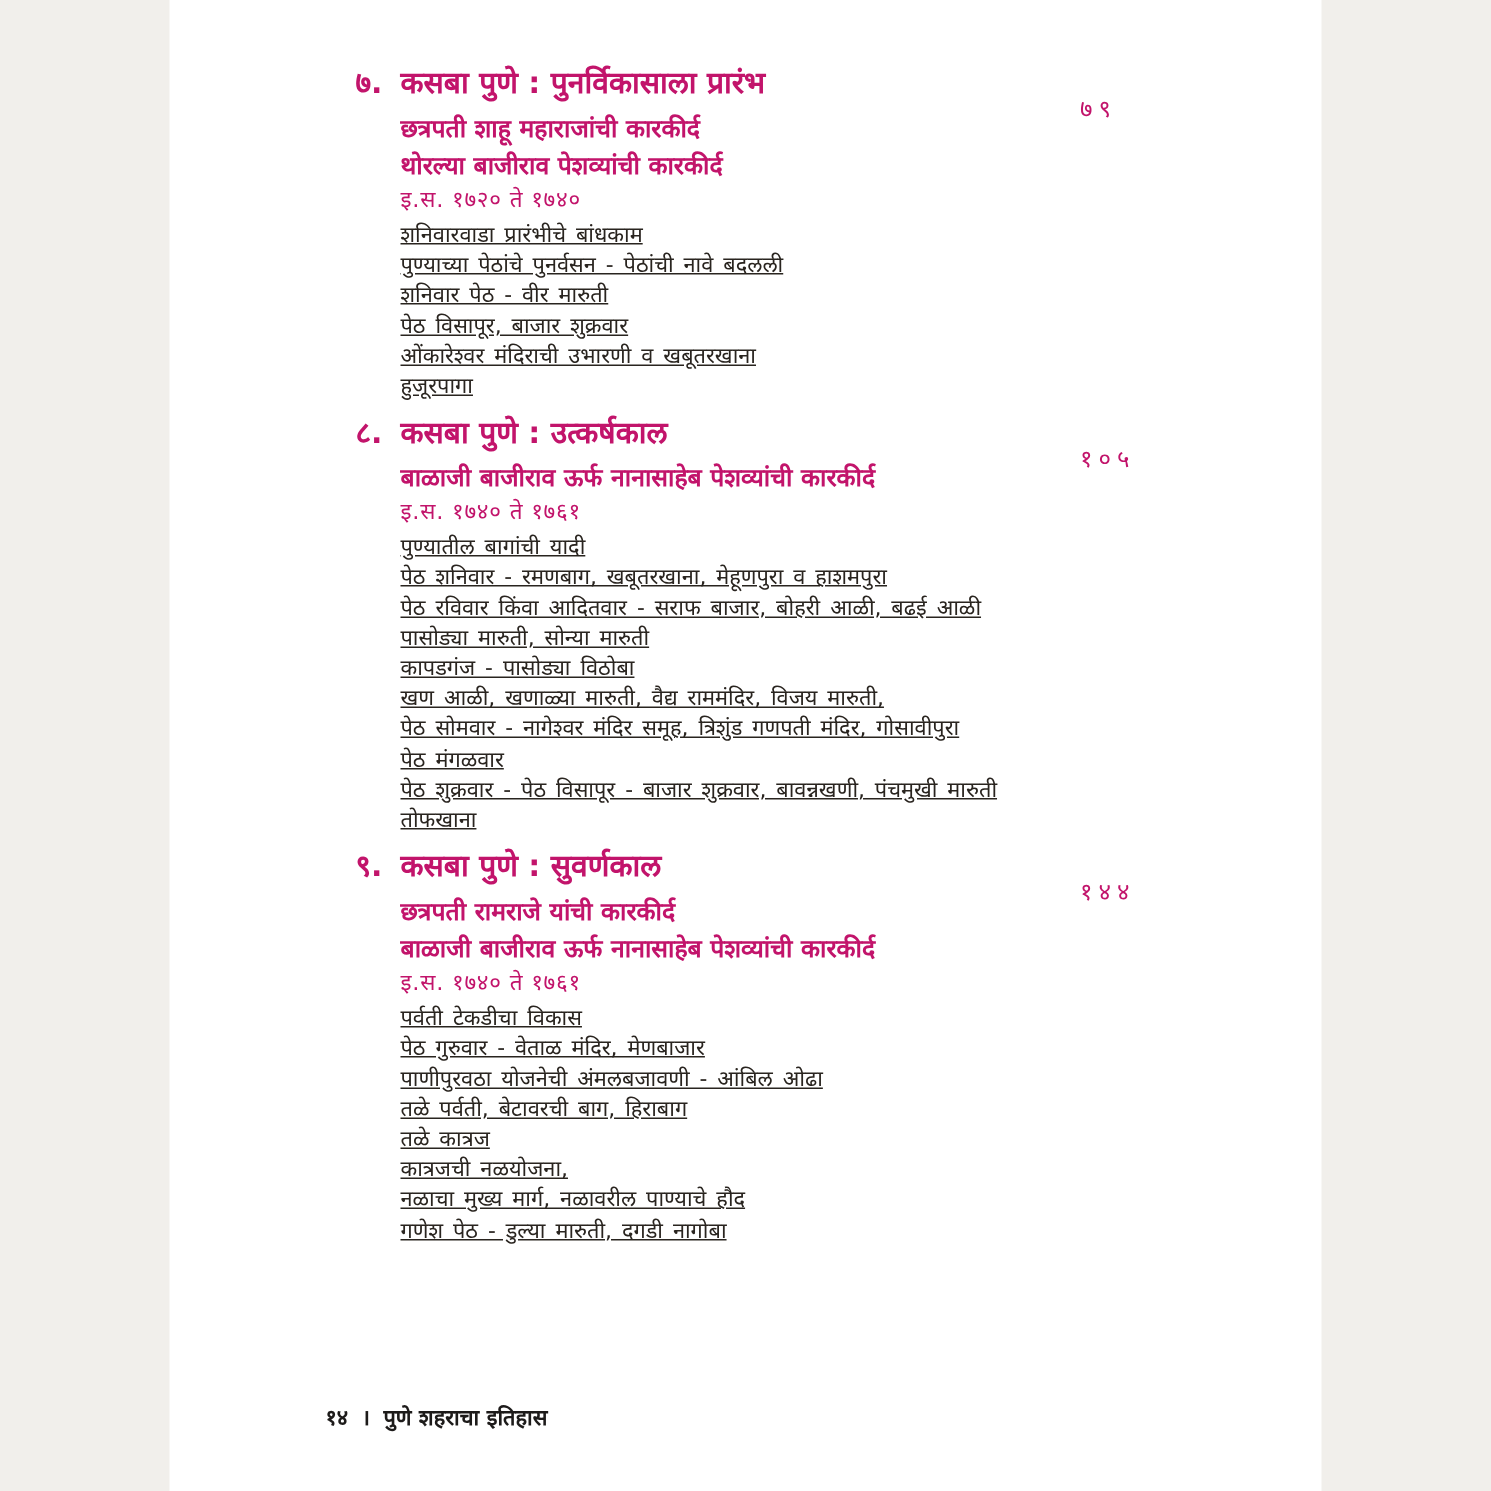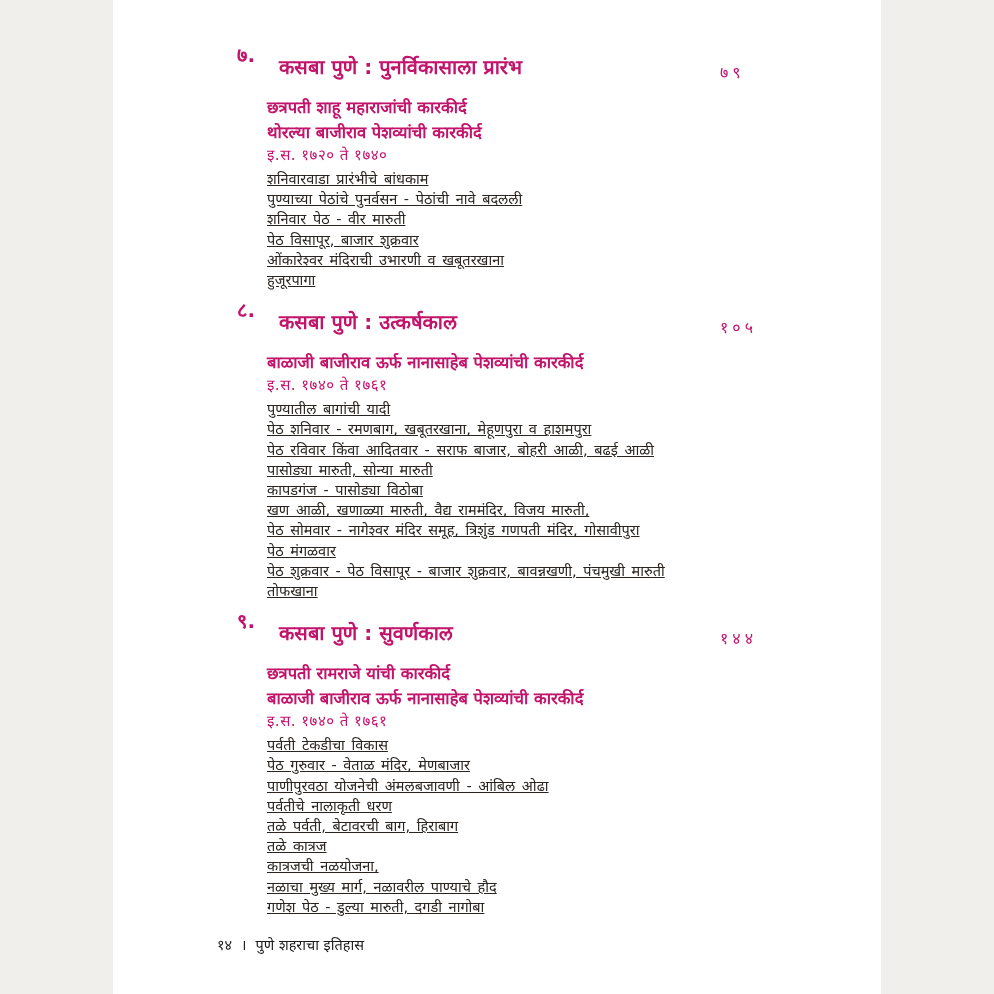--- a/index.html
+++ b/index.html
@@ -37,21 +37,21 @@
   }
   .entry-num {
     position: absolute;
     left: 0; top: 0;
     font-size: 20px;
     font-weight: bold;
     color: var(--accent);
   }
   .entry-title {
     display: inline-block;
-    margin: 12px;
+    margin: 0;
     font-size: 20px;
     font-weight: bold;
     color: var(--accent);
     white-space: nowrap;
   }
   .entry-page {
     position: absolute;
     left: 483px; top: 18px;
     font-size: 16px;
     font-weight: normal;
@@ -86,21 +86,21 @@
     line-height: 20.2px;
     color: var(--body-text);
     word-spacing: 2px;
     white-space: nowrap;
     text-decoration: underline;
   }
   .page-footer {
     position: absolute;
     left: 104px; top: 934px;
     font-size: 14.5px;
-    font-weight: normal;
+    font-weight: bold;
     color: var(--footer-text);
     display: flex;
     gap: 9px;
     align-items: baseline;
     text-align: center;
   }
 </style>
 </head>
 <body>
 
@@ -155,21 +155,20 @@
         <h2 class="entry-title">कसबा पुणे : सुवर्णकाल</h2>
         <span class="entry-page">१४४</span>
       </div>
       <div class="entry-subtitle">छत्रपती रामराजे यांची कारकीर्द</div>
       <div class="entry-subtitle">बाळाजी बाजीराव ऊर्फ नानासाहेब पेशव्यांची कारकीर्द</div>
       <div class="entry-period">इ.स. १७४० ते १७६१</div>
       <ul class="entry-topics">
         <li>पर्वती टेकडीचा विकास</li>
         <li>पेठ गुरुवार - वेताळ मंदिर, मेणबाजार</li>
         <li>पाणीपुरवठा योजनेची अंमलबजावणी - आंबिल ओढा</li>
-        <li>पर्वतीचे नालाकृती धरण</li>
         <li>तळे पर्वती, बेटावरची बाग, हिराबाग</li>
         <li>तळे कात्रज</li>
         <li>कात्रजची नळयोजना,</li>
         <li>नळाचा मुख्य मार्ग, नळावरील पाण्याचे हौद</li>
         <li>गणेश पेठ - डुल्या मारुती, दगडी नागोबा</li>
       </ul>
     </section>
 
   </main>
 

